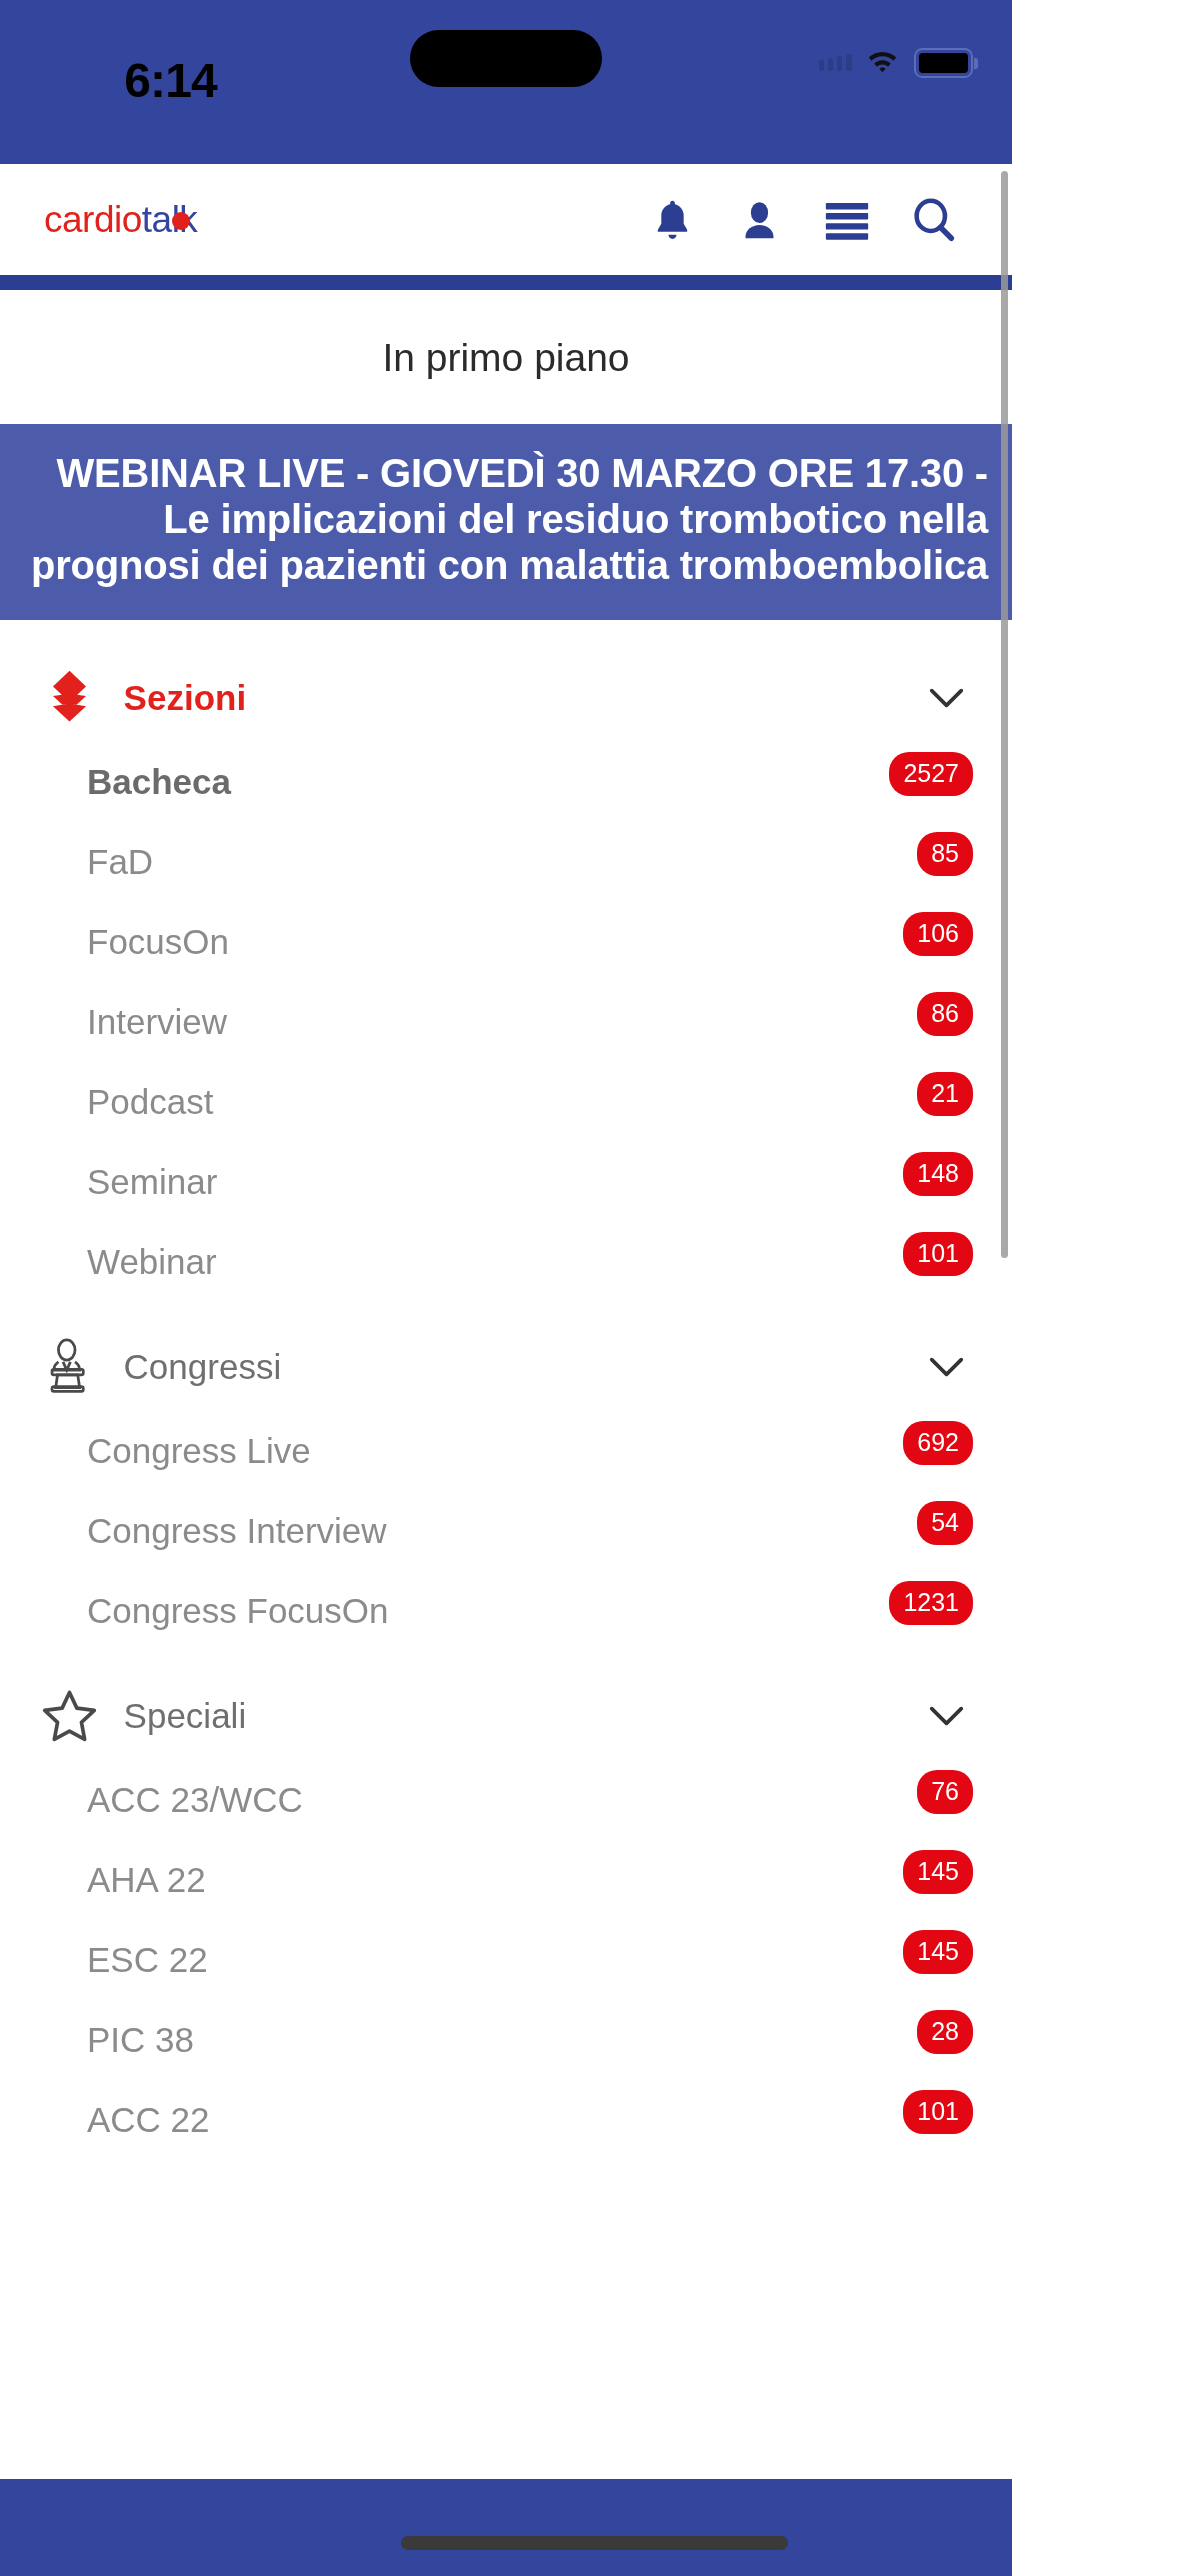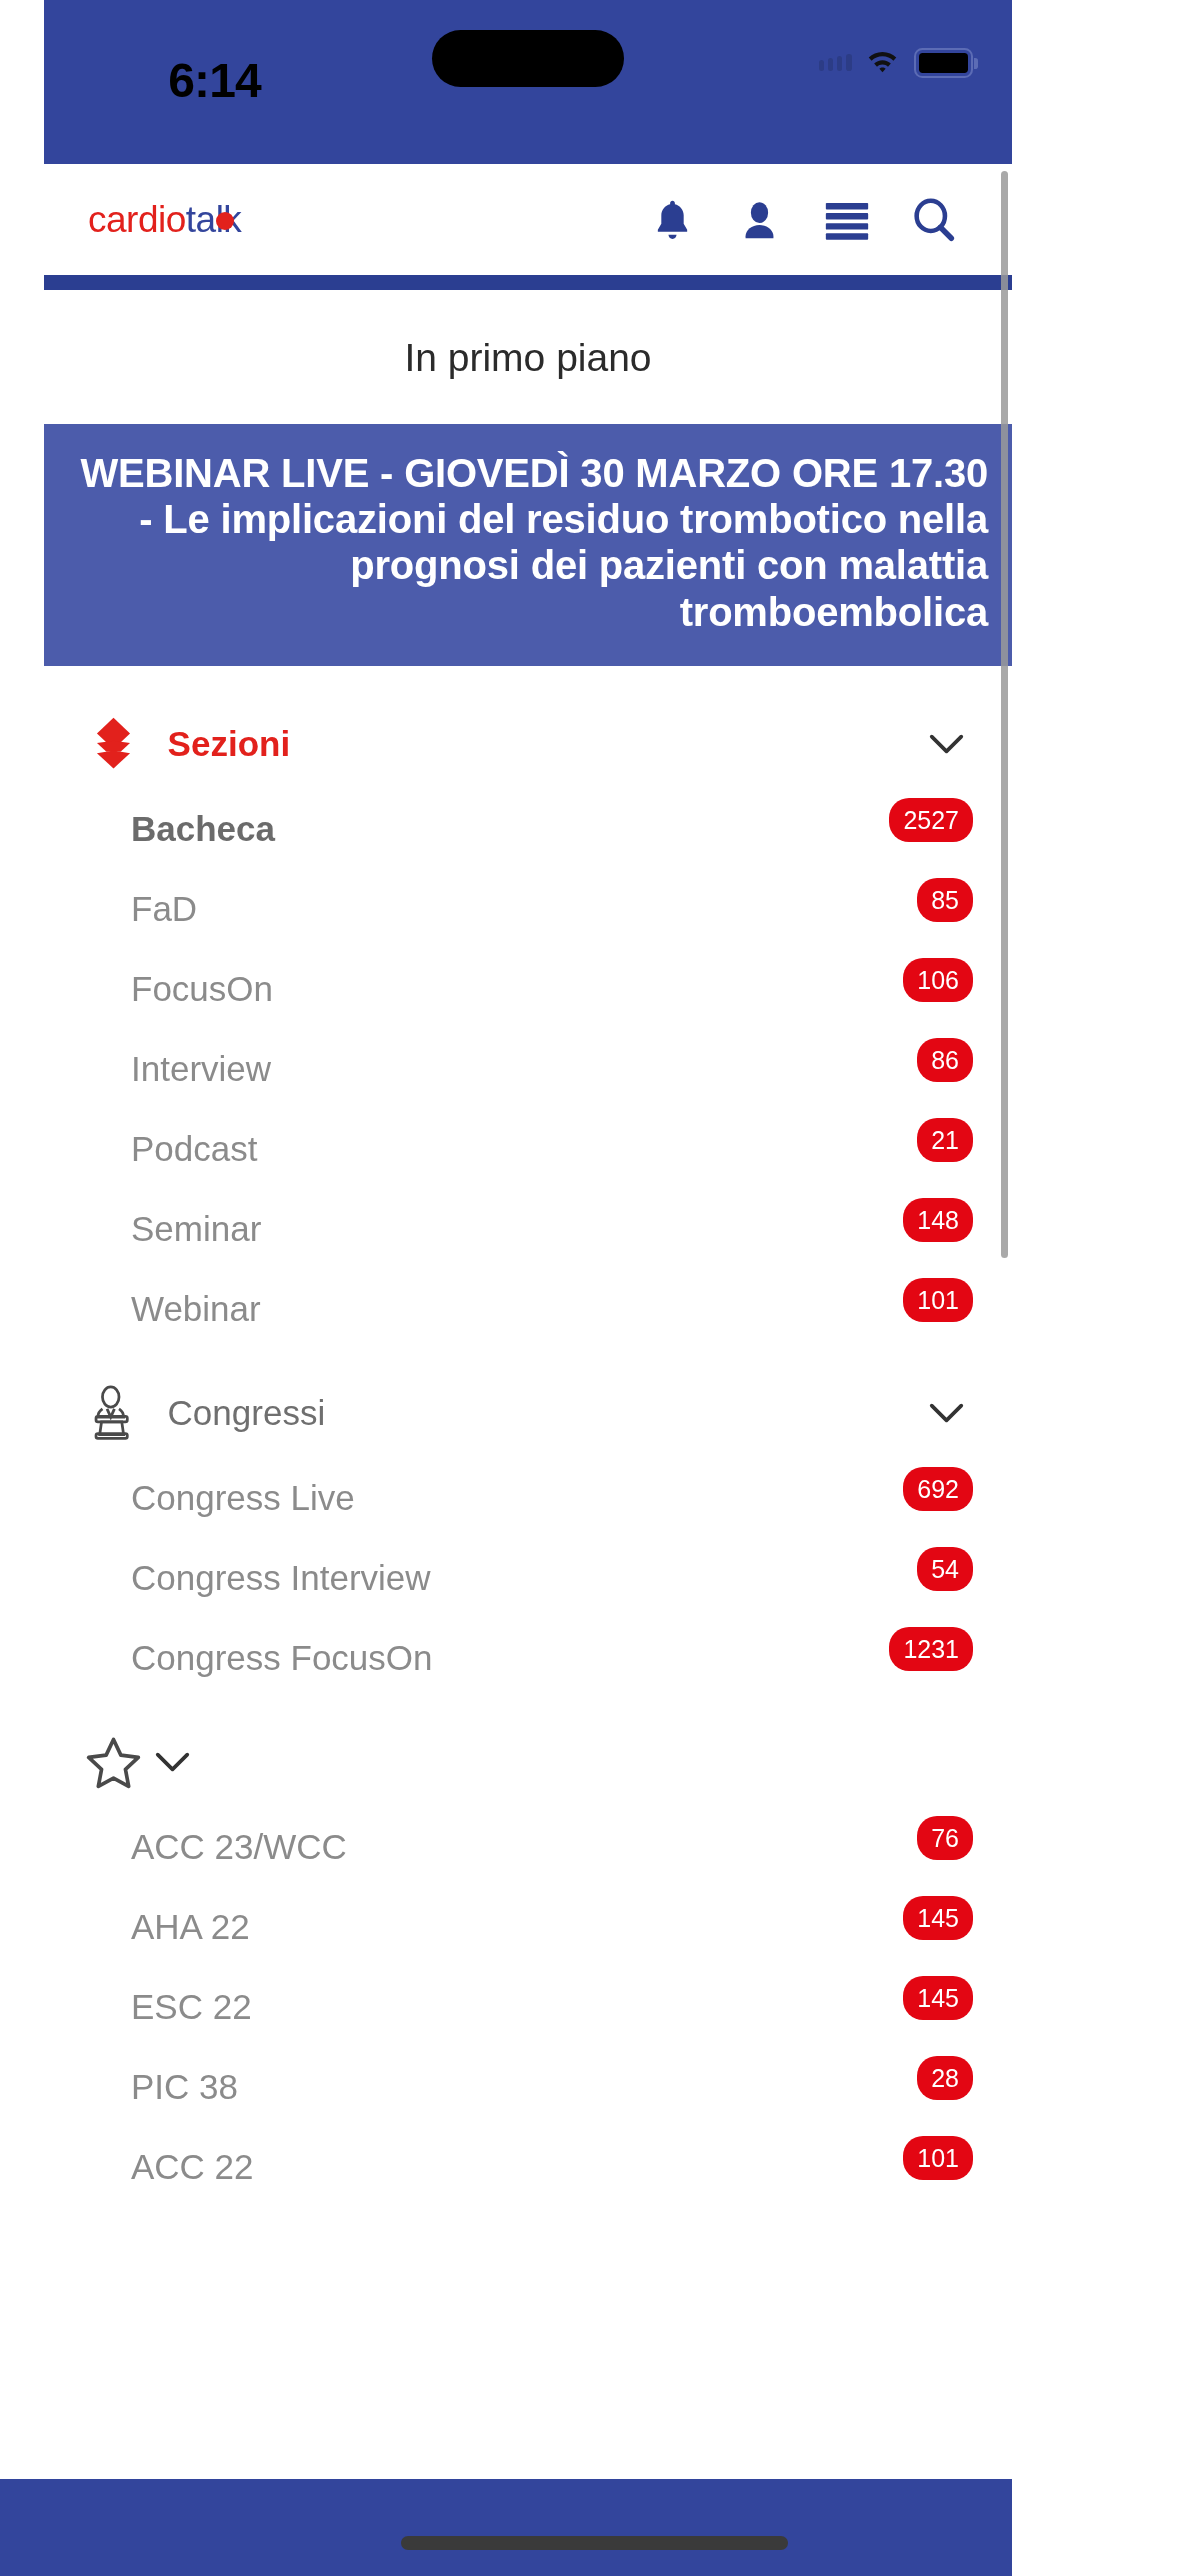--- a/index.html
+++ b/index.html
@@ -245,21 +245,20 @@
     border-radius:3.7px;
     opacity:.85;
   }
 
   .viewport{
     position:absolute;
     top:0; left:0;
     width:1012px;
     height:2576px;
     overflow:hidden;
-    padding-left:44px;
   }
 </style>
 </head>
 <body>
 
 <div class="viewport">
 
   <div class="statusbar">
     <div class="sb-time">6:14</div>
     <div class="dynamic-island"></div>
@@ -425,20 +424,21 @@
       </div>
     </div>
 
     <div class="section">
       <div class="section-head">
         <span class="sec-icon">
           <svg width="57" height="57" viewBox="0 0 62 62">
               <path d="M31 6 39 23 58 25.5 44 38.5 47.5 57 31 48 14.5 57 18 38.5 4 25.5 23 23z" fill="none" stroke="#4a4a4a" stroke-width="4" stroke-linejoin="round"></path>
             </svg>
         </span>
+        <span class="sec-label grey">Speciali</span>
         <span class="chevron">
           <svg width="37" height="24" viewBox="0 0 40 26">
               <polyline points="4,5 20,21 36,5" fill="none" stroke="#333" stroke-width="4" stroke-linecap="round" stroke-linejoin="round"></polyline>
             </svg>
         </span>
       </div>
       <div class="items">
         <div class="item">
           <span class="item-label">ACC 23/WCC</span>
           <span class="badge">76</span>

